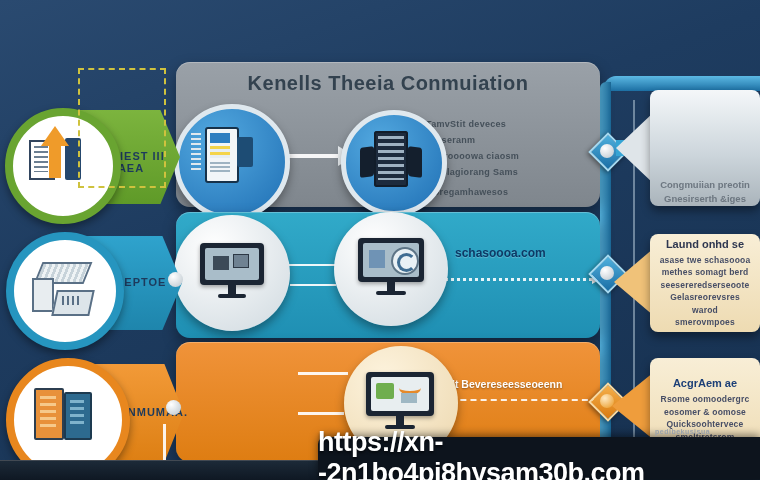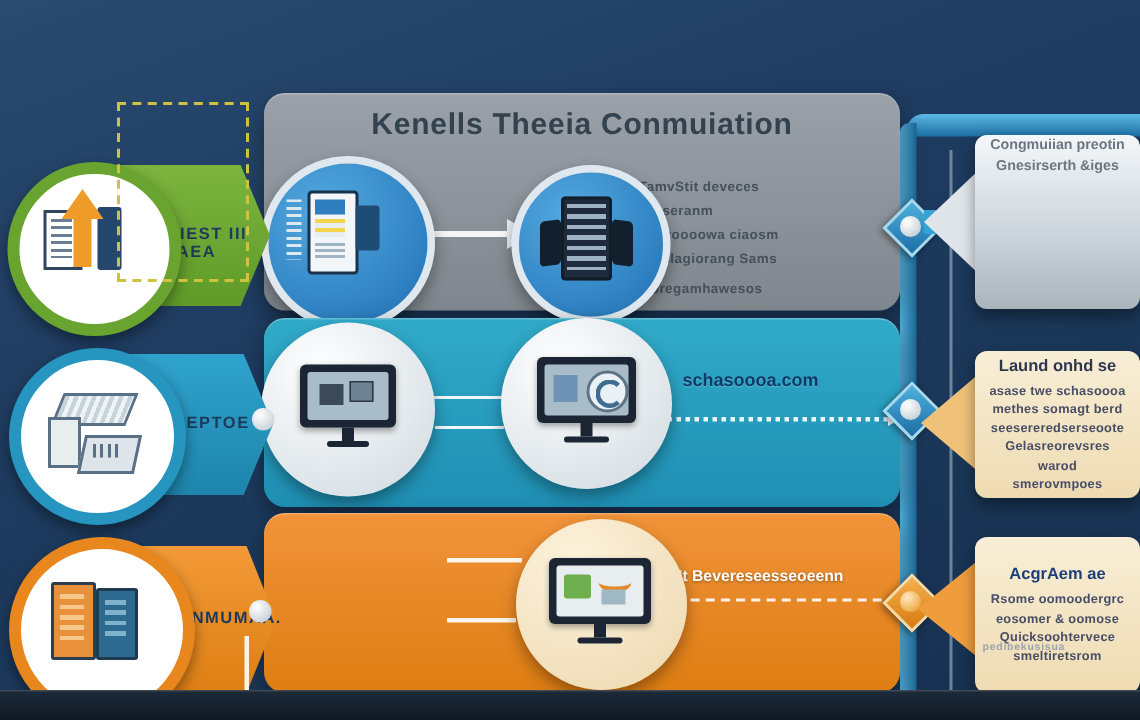--- a/index.html
+++ b/index.html
@@ -191,21 +191,21 @@
 
   <div class="abs diamond" style="left:594px;top:138px;width:24px;height:24px;background:linear-gradient(135deg,#4fb0dd,#1b6ea5);border:2px solid #a5d8ef;"></div>
   <div class="abs ball" style="left:600px;top:144px;width:14px;height:14px;"></div>
   <div class="abs diamond" style="left:594px;top:260px;width:24px;height:24px;background:linear-gradient(135deg,#4fb0dd,#1b6ea5);border:2px solid #a5d8ef;"></div>
   <div class="abs ball" style="left:600px;top:266px;width:14px;height:14px;"></div>
   <div class="abs diamond" style="left:594px;top:388px;width:24px;height:24px;background:linear-gradient(135deg,#f5b04c,#d97a10);border:2px solid #f7d9a2;"></div>
   <div class="abs ball" style="left:600px;top:394px;width:14px;height:14px;background:radial-gradient(circle at 35% 30%,#ffe9c2,#e8961f);"></div>
 
   <div class="abs" style="left:616px;top:140px;width:18px;height:16px;background:#35a4d4;"></div>
   <div class="abs tip" style="left:616px;top:112px;border-top:36px solid transparent;border-bottom:36px solid transparent;border-right:38px solid #dfe5e9;"></div>
-  <div class="abs callout callout-silver" style="left:650px;top:90px;width:110px;height:116px;display:flex;align-items:flex-start;">
+  <div class="abs callout callout-silver" style="left:650px;top:90px;width:110px;height:116px;display:flex;align-items:flex-end;">
     <div class="c-text">
       <div class="c1-line">Congmuiian preotin</div>
       <div class="c1-line">Gnesirserth &amp;iges</div>
     </div>
   </div>
 
   <div class="abs ball" style="left:638px;top:266px;width:10px;height:10px;background:radial-gradient(circle at 35% 30%,#ffe9c2,#e8a93f);"></div>
   <div class="abs tip" style="left:614px;top:248px;border-top:34px solid transparent;border-bottom:34px solid transparent;border-right:40px solid #f0c279;"></div>
   <div class="abs callout callout-cream" style="left:650px;top:234px;width:110px;height:98px;display:flex;align-items:center;">
     <div class="c-text">
@@ -231,14 +231,17 @@
   </div>
 
   <div class="abs" style="left:163px;top:424px;width:326px;height:43px;z-index:2;
               border-left:3px solid rgba(255,255,255,.9);border-bottom:3px solid rgba(255,255,255,.9);"></div>
 
   <div class="abs" style="left:0;top:460px;width:760px;height:20px;z-index:8;
               background:linear-gradient(180deg,#1c2a38,#0e1722);border-top:1px solid rgba(255,255,255,.22);"></div>
 
   <div class="abs" style="left:655px;top:428px;font-size:7px;font-weight:600;color:#9aa3ac;z-index:11;letter-spacing:.5px;">pedibekusisua</div>
 
+  <div class="abs urlbar" style="left:318px;top:437px;width:442px;height:42px;z-index:10;">
+    <span class="urltext">https://xn--2n1bo4pj8hysam30b.com</span>
+  </div>
 
 </div>
 
 </body></html>

